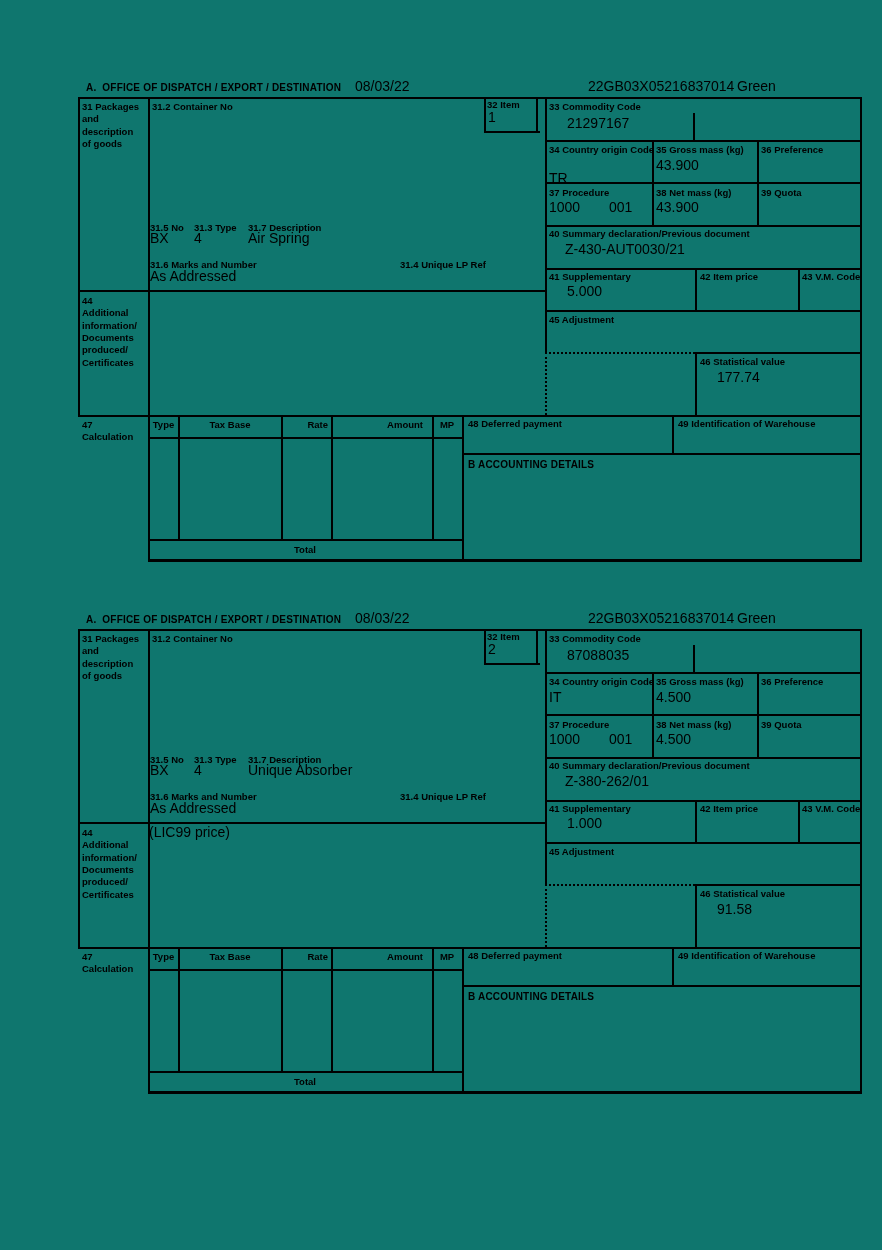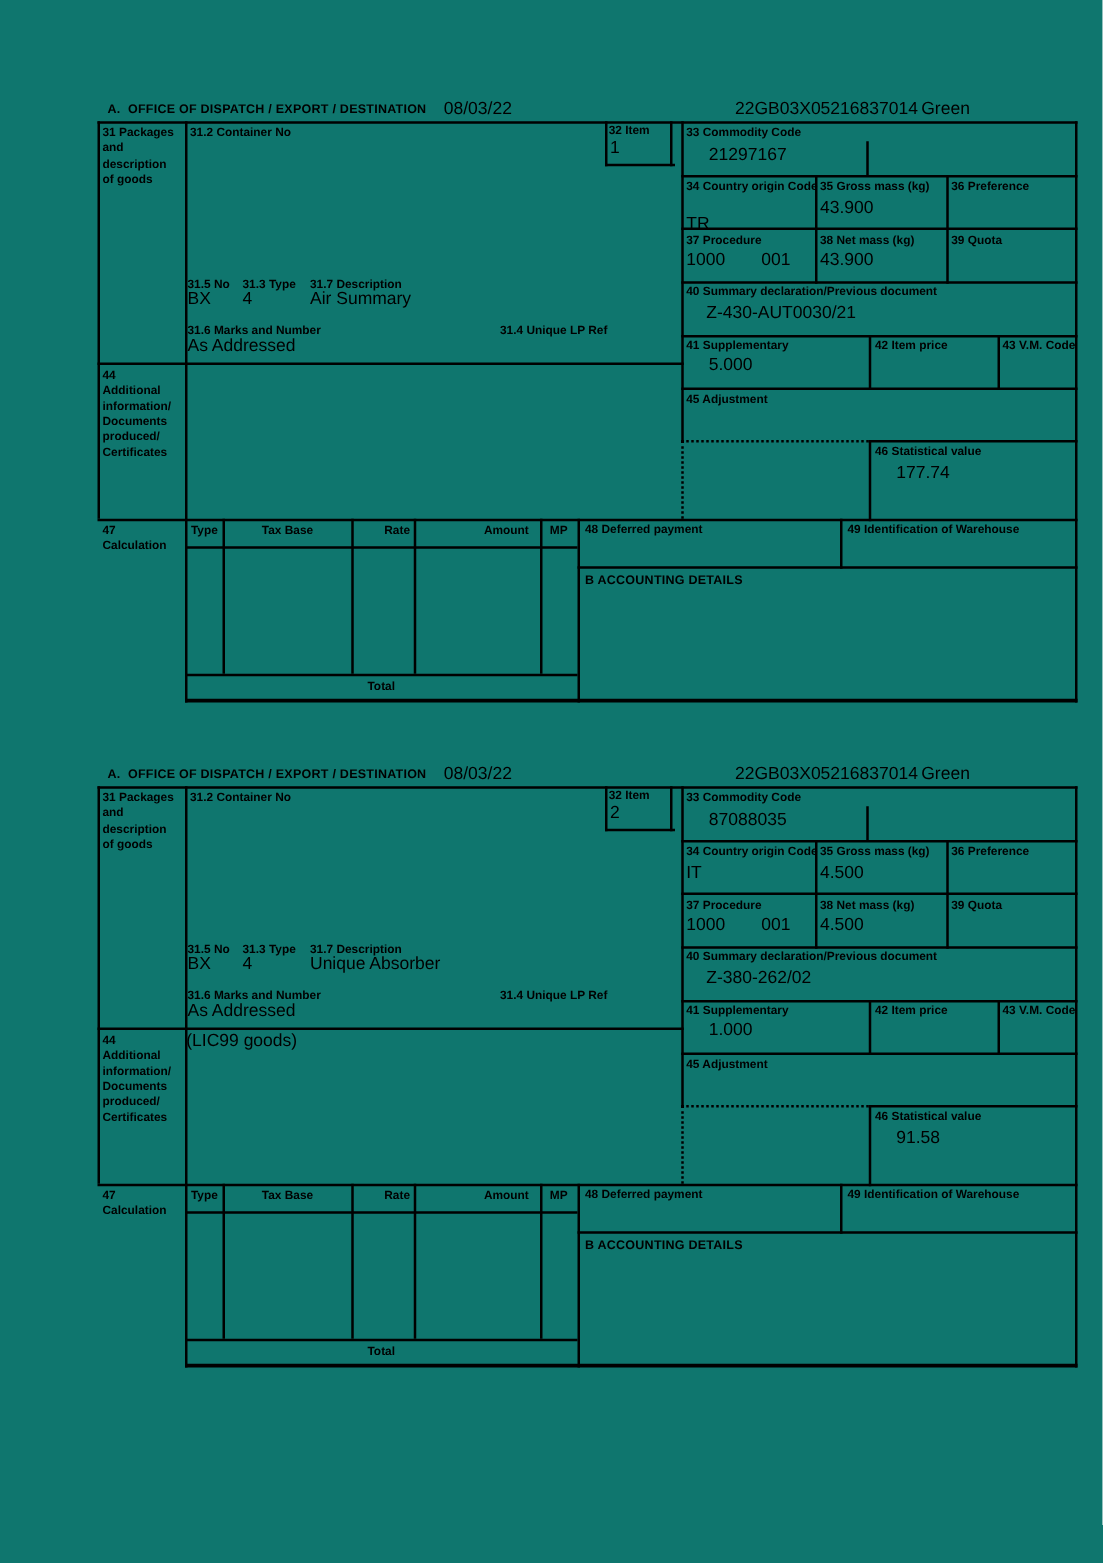--- a/index.html
+++ b/index.html
@@ -94,21 +94,21 @@
     <span class="lb" style="left:724px;top:174px">43 V.M. Code</span>
     <span class="lb" style="left:471px;top:217px">45 Adjustment</span>
     <span class="lb" style="left:622px;top:259px">46 Statistical value</span>
     <span class="vl" style="left:639px;top:273px">177.74</span>
 
     <span class="lb" style="left:72px;top:125px">31.5 No</span>
     <span class="lb" style="left:116px;top:125px">31.3 Type</span>
     <span class="lb" style="left:170px;top:125px">31.7 Description</span>
     <span class="vl" style="left:72px;top:134px">BX</span>
     <span class="vl" style="left:116px;top:134px">4</span>
-    <span class="vl" style="left:170px;top:134px">Air Summary</span>
+    <span class="vl" style="left:170px;top:134px">Air Spring</span>
     <span class="lb" style="left:72px;top:162px">31.6 Marks and Number</span>
     <span class="lb" style="left:322px;top:162px">31.4 Unique LP Ref</span>
     <span class="vl" style="left:72px;top:172px">As Addressed</span>
 
     <span class="lb" style="left:4px;top:198px;width:64px">44
 Additional
 information/
 Documents
 produced/
 Certificates</span>
@@ -187,21 +187,21 @@
     <span class="lb" style="left:578px;top:47px">35 Gross mass (kg)</span>
     <span class="vl" style="left:578px;top:61px">4.500</span>
     <span class="lb" style="left:683px;top:47px">36 Preference</span>
     <span class="lb" style="left:471px;top:90px">37 Procedure</span>
     <span class="vl" style="left:471px;top:103px">1000</span>
     <span class="vl" style="left:531px;top:103px">001</span>
     <span class="lb" style="left:578px;top:90px">38 Net mass (kg)</span>
     <span class="vl" style="left:578px;top:103px">4.500</span>
     <span class="lb" style="left:683px;top:90px">39 Quota</span>
     <span class="lb" style="left:471px;top:131px">40 Summary declaration/Previous document</span>
-    <span class="vl" style="left:487px;top:145px">Z-380-262/02</span>
+    <span class="vl" style="left:487px;top:145px">Z-380-262/01</span>
     <span class="lb" style="left:471px;top:174px">41 Supplementary</span>
     <span class="vl" style="left:489px;top:187px">1.000</span>
     <span class="lb" style="left:622px;top:174px">42 Item price</span>
     <span class="lb" style="left:724px;top:174px">43 V.M. Code</span>
     <span class="lb" style="left:471px;top:217px">45 Adjustment</span>
     <span class="lb" style="left:622px;top:259px">46 Statistical value</span>
     <span class="vl" style="left:639px;top:273px">91.58</span>
 
     <span class="lb" style="left:72px;top:125px">31.5 No</span>
     <span class="lb" style="left:116px;top:125px">31.3 Type</span>
@@ -212,21 +212,21 @@
     <span class="lb" style="left:72px;top:162px">31.6 Marks and Number</span>
     <span class="lb" style="left:322px;top:162px">31.4 Unique LP Ref</span>
     <span class="vl" style="left:72px;top:172px">As Addressed</span>
 
     <span class="lb" style="left:4px;top:198px;width:64px">44
 Additional
 information/
 Documents
 produced/
 Certificates</span>
-    <span class="vl" style="left:71px;top:196px">(LIC99 goods)</span>
+    <span class="vl" style="left:71px;top:196px">(LIC99 price)</span>
 
     <span class="lb" style="left:4px;top:322px;width:64px">47
 Calculation</span>
     <span class="lb c" style="left:70px;top:322px;width:31px">Type</span>
     <span class="lb c" style="left:101px;top:322px;width:102px">Tax Base</span>
     <span class="lb r" style="left:203px;top:322px;width:47px">Rate</span>
     <span class="lb r" style="left:253px;top:322px;width:92px">Amount</span>
     <span class="lb c" style="left:354px;top:322px;width:30px">MP</span>
     <span class="lb c" style="left:70px;top:447px;width:314px">Total</span>
 

